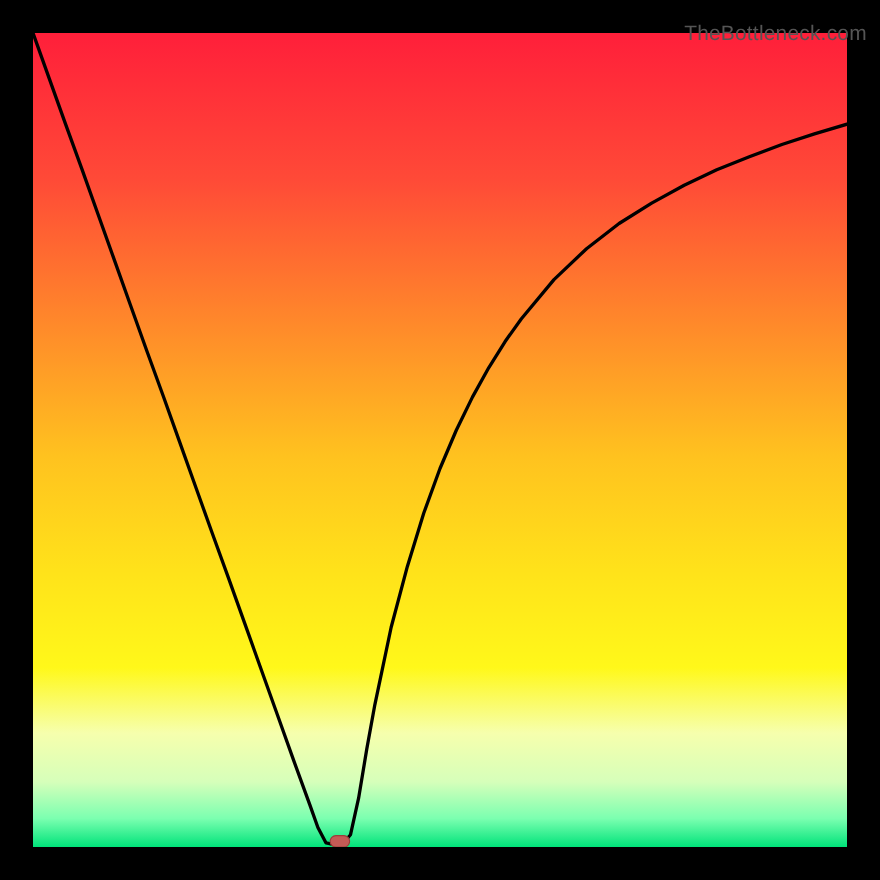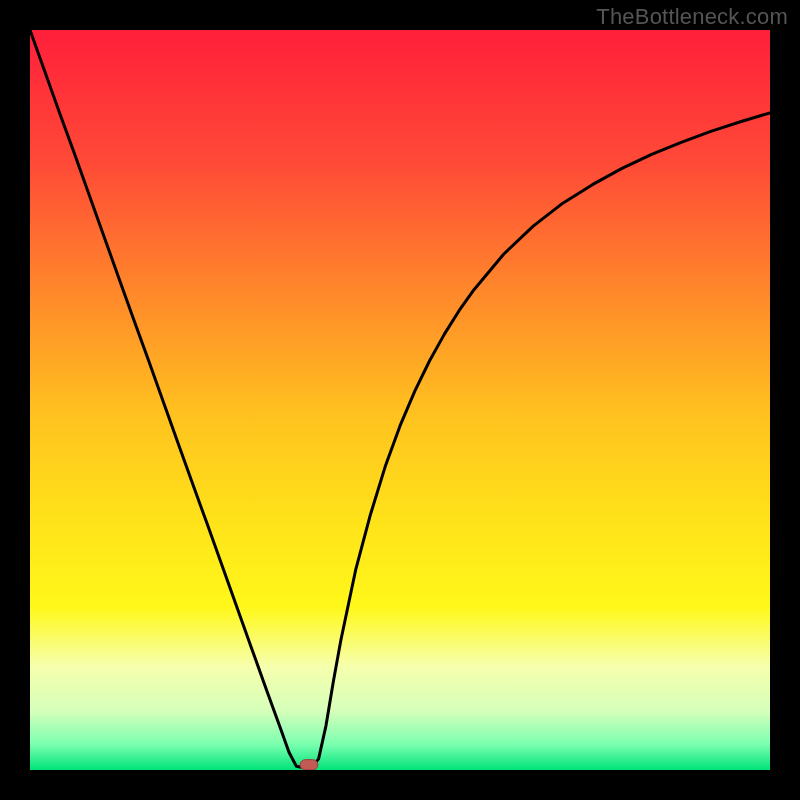--- a/index.html
+++ b/index.html
@@ -12,24 +12,24 @@
     overflow: hidden;
   }
   .frame {
     position: relative;
     width: 800px;
     height: 800px;
     background: #000;
   }
   .watermark {
     position: absolute;
-    top: 4px;
+    top: 20px;
     right: 12px;
     color: #555;
-    font-size: 22px;
+    font-size: 19px;
     font-weight: 500;
     letter-spacing: 0.2px;
     z-index: 10;
   }
   .plot-area {
     position: absolute;
     left: 30px;
     top: 30px;
     width: 740px;
     height: 740px;

